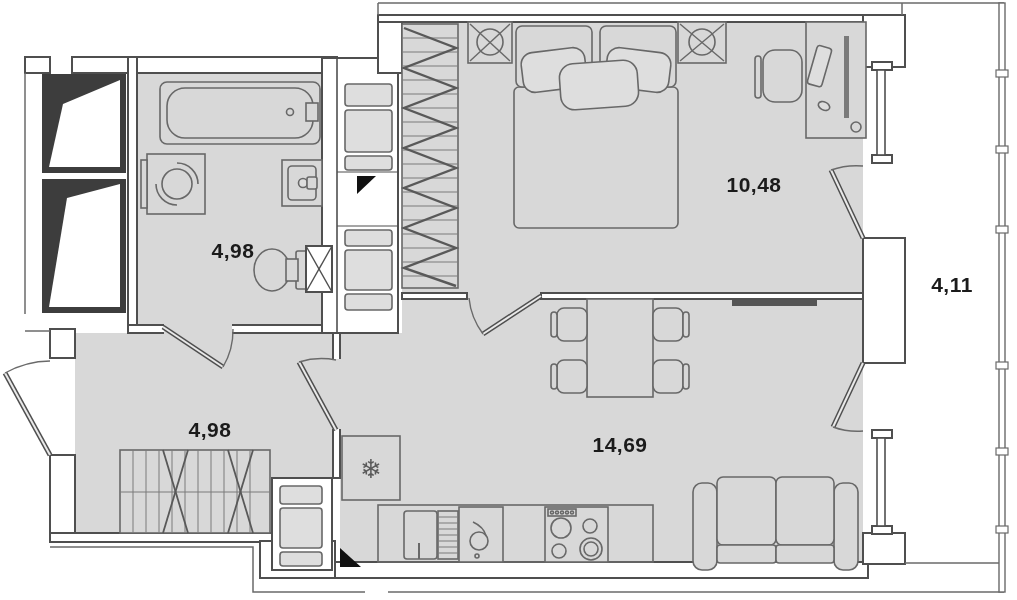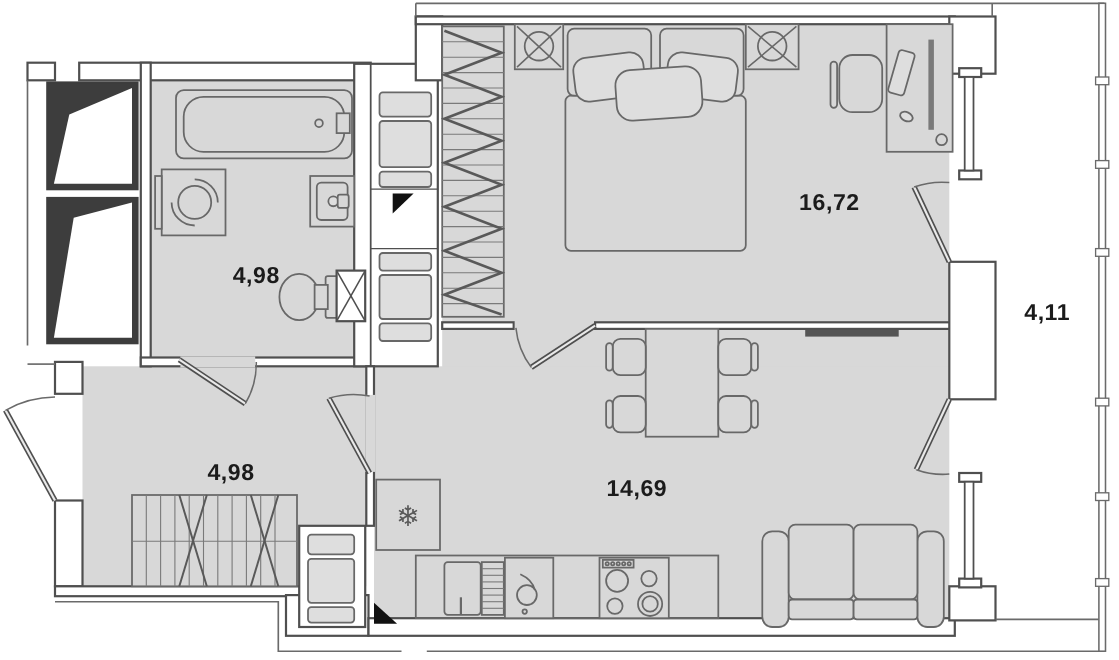--- a/index.html
+++ b/index.html
@@ -355,17 +355,17 @@
     <rect class="furnl" x="280" y="486" width="42" height="18" rx="3"></rect>
     <rect class="furnl" x="280" y="508" width="42" height="40" rx="3"></rect>
     <rect class="furnl" x="280" y="552" width="42" height="14" rx="3"></rect>
     <polygon fill="#111111" points="340,548 340,567 361,567"></polygon>
   </g>
 
 </svg>
 
   <div class="room-label" style="left:233px; top:251px;">4,98</div>
   <div class="room-label" style="left:210px; top:430px;">4,98</div>
-  <div class="room-label" style="left:754px; top:185px;">16,72</div>
-  <div class="room-label" style="left:579px; top:445px;">14,69</div>
+  <div class="room-label" style="left:754px; top:185px;">10,48</div>
+  <div class="room-label" style="left:620px; top:445px;">14,69</div>
   <div class="room-label" style="left:952px; top:285px;">4,11</div>
 
 </div>
 
 </body></html>

